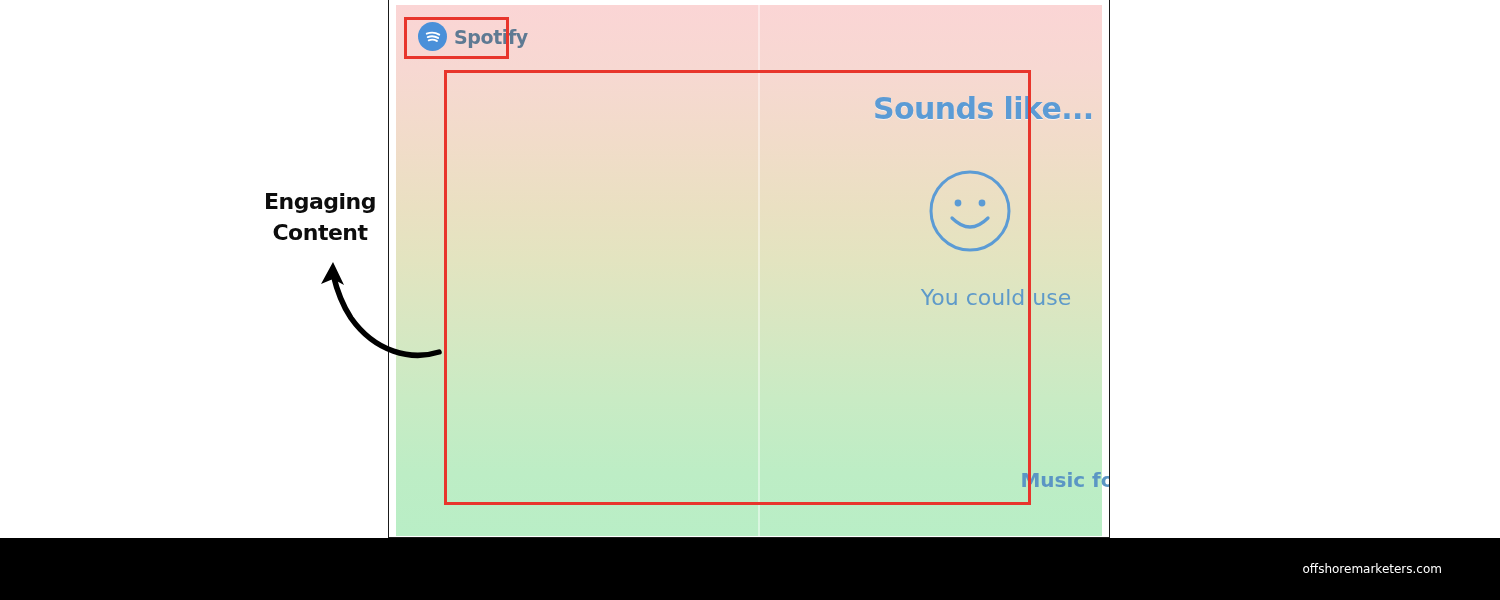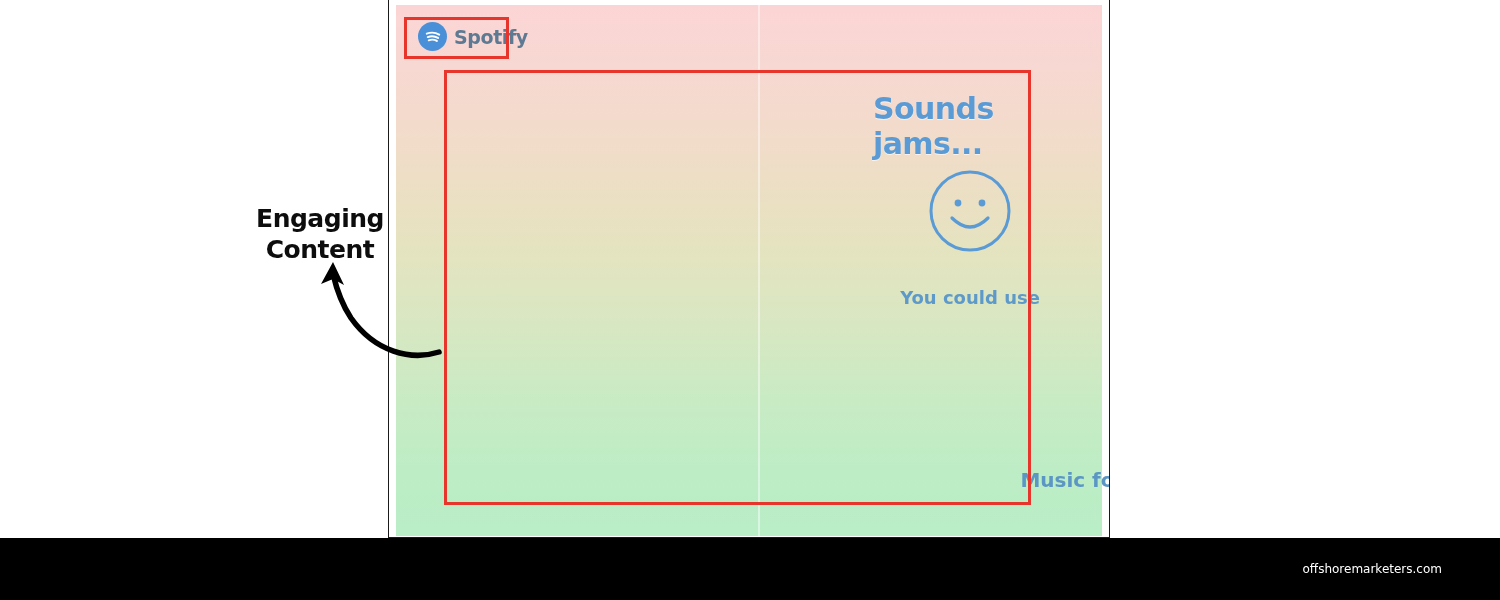--- a/index.html
+++ b/index.html
@@ -126,53 +126,53 @@
   #smiley-wrap {
     position: absolute;
     left: 531px;
     top: 163px;
     width: 86px;
     height: 86px;
   }
 
   #subcopy {
     position: absolute;
-    left: 455px;
+    left: 481px;
     top: 281px;
     width: 238px;
     text-align: center;
     font-family: "DejaVu Sans", sans-serif;
-    font-weight: 700;
-    font-size: 18px;
+    font-weight: 400;
+    font-size: 22px;
     line-height: 24px;
     color: #5e9ac9;
   }
 
   #tagline {
     position: absolute;
     left: 520px;
     top: 463px;
     width: 460px;
     text-align: center;
     font-family: "DejaVu Sans", sans-serif;
     font-weight: 600;
     font-size: 20px;
     color: #5b96c4;
   }
 
   
   #callout-label {
     position: absolute;
     left: 222px;
-    top: 203px;
+    top: 186px;
     width: 196px;
     text-align: center;
     font-family: "DejaVu Sans", sans-serif;
     font-weight: 700;
-    font-size: 25px;
+    font-size: 22px;
     line-height: 31px;
     letter-spacing: -0.5px;
     color: #0d0d0d;
   }
 
   #callout-arrow {
     position: absolute;
     left: 315px;
     top: 258px;
     width: 130px;
@@ -223,21 +223,21 @@
             <g fill="none" stroke="#ffffff" stroke-width="2.1" stroke-linecap="round">
               <path d="M5.2 8.4c4.2-1.7 9.6-1.3 13.6 1.0"></path>
               <path d="M6.3 12.1c3.5-1.4 7.9-1.0 11.2 0.9"></path>
               <path d="M7.4 15.6c2.8-1.1 6.2-0.8 8.8 0.7"></path>
             </g>
           </svg>
         </span>
         <span id="spotify-wordmark">Spotify</span>
       </div>
 
-      <div id="headline">Sounds jams...</div>
+      <div id="headline">Sounds like...</div>
 
       <div id="smiley-wrap">
         <svg width="86" height="86" viewBox="0 0 86 86" aria-hidden="true">
           <circle cx="43" cy="43" r="39" fill="none" stroke="#5b9bd5" stroke-width="3"></circle>
           <circle cx="31" cy="35" r="3.4" fill="#5b9bd5"></circle>
           <circle cx="55" cy="35" r="3.4" fill="#5b9bd5"></circle>
           <path d="M25 50 Q43 68 61 50" fill="none" stroke="#5b9bd5" stroke-width="3.2" stroke-linecap="round"></path>
         </svg>
       </div>
 

